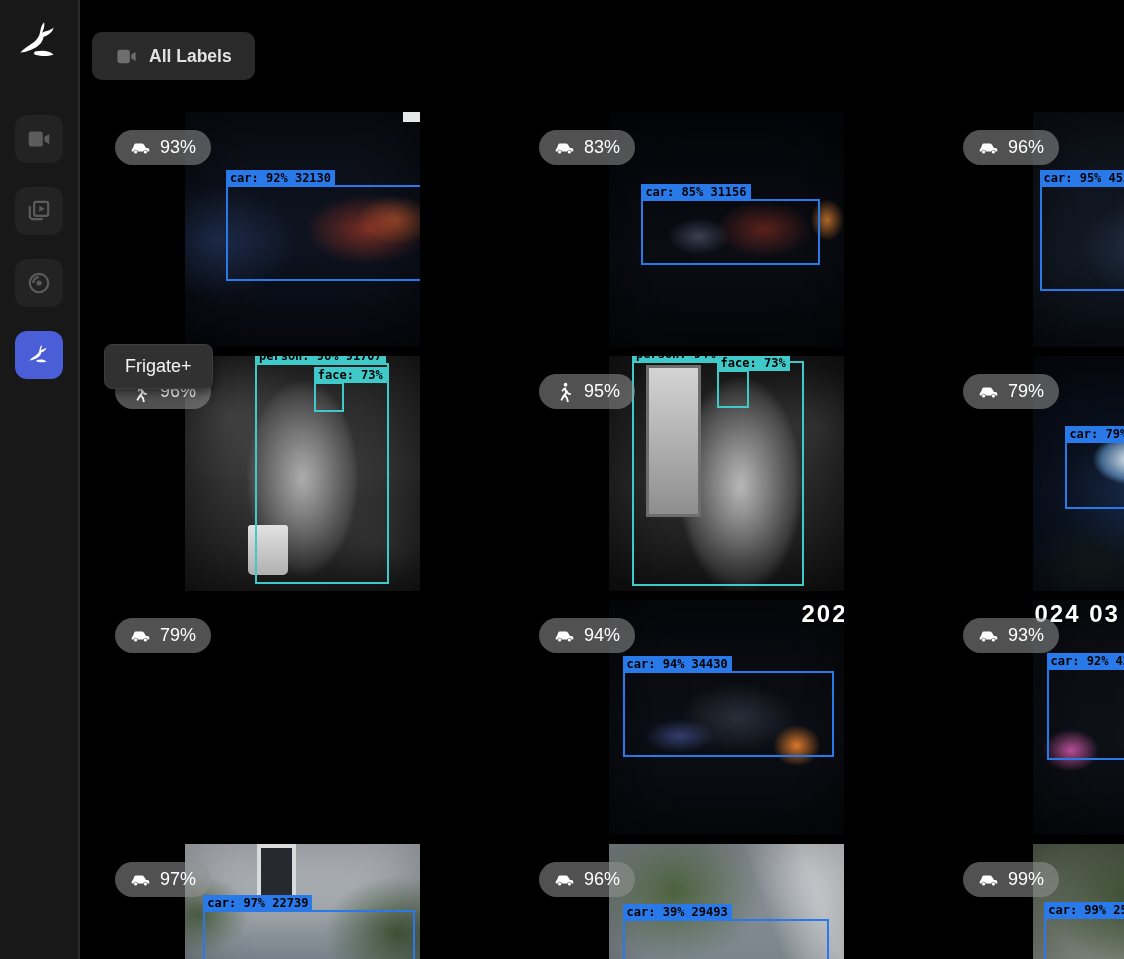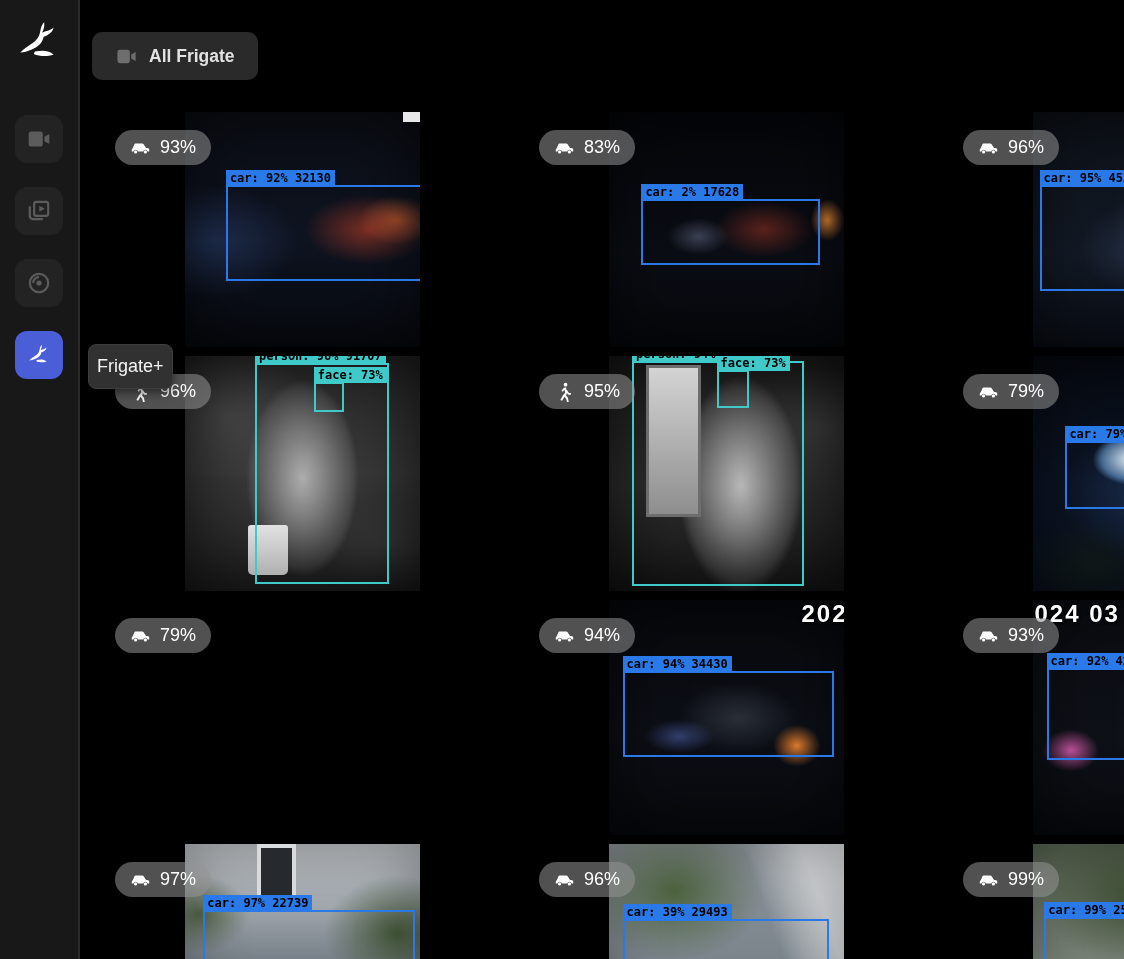--- a/index.html
+++ b/index.html
@@ -74,23 +74,23 @@
   .badge {
     position:absolute; left:25px; top:18px; z-index:2;
     display:inline-flex; align-items:center; gap:9px; padding:7px 15px;
     border-radius:999px; background:rgba(148,148,148,.55); color:#fff;
     font-size:18px; font-weight:500;
   }
   .badge svg { width:21px; height:21px; fill:#fff; }
 
   
   .tooltip {
-    position:fixed; left:88px; top:344px; z-index:20;
+    position:fixed; left:104px; top:344px; z-index:20;
     background:#313131; border:1px solid #3d3d3d; border-radius:8px;
-    padding:11px 8px; font-size:18px; color:#f4f4f4;
+    padding:11px 20px; font-size:18px; color:#f4f4f4;
     box-shadow:0 4px 10px rgba(0,0,0,.5);
   }
 
   
   .scene-night1 { background:
     radial-gradient(90px 50px at 78% 50%, rgba(215,70,40,.55), transparent 70%),
     radial-gradient(55px 35px at 90% 46%, rgba(255,130,60,.55), transparent 70%),
     radial-gradient(120px 80px at 12% 55%, rgba(70,110,190,.30), transparent 70%),
     linear-gradient(180deg,#0b0e15 0%,#0e1320 55%,#070a10 100%); }
   .scene-night1::after { content:""; position:absolute; right:0; top:0; width:17px; height:10px; background:#e8e8e8; }
@@ -215,21 +215,21 @@
 
   <main class="main">
     <div class="toolbar">
       <button class="filter-btn">
         <span class="fi">
           <svg viewBox="0 0 24 24">
               <path fill="#6e6e6e" d="M2.5 7.5A2.5 2.5 0 0 1 5 5h8a2.5 2.5 0 0 1 2.5 2.5v9A2.5 2.5 0 0 1 13 19H5a2.5 2.5 0 0 1-2.5-2.5z"></path>
               <path fill="#6e6e6e" d="M17 10l4.5-2.6v9.2L17 14z"></path>
             </svg>
         </span>
-        <span>All Frigate</span>
+        <span>All Labels</span>
       </button>
     </div>
 
     <div class="grid" id="grid">
         <div class="cell">
           <div class="snapshot scene-night1 night">
             <div class="bbox blue" style="left: 4%; top: 31%; width: 91%; height: 41%; margin-left: 32px;">
               <span class="bbox-label">car: 92% 32130</span>
             </div>
           </div>
@@ -240,21 +240,21 @@
                 <circle cx="6.4" cy="17" r="1.8"></circle>
                 <circle cx="17.6" cy="17" r="1.8"></circle>
               </svg>
             </span>
             <span>93%</span>
           </div>
         </div>
         <div class="cell">
           <div class="snapshot scene-night2 night">
             <div class="bbox blue" style="left: 14%; top: 37%; width: 76%; height: 28%;">
-              <span class="bbox-label">car: 2% 17628</span>
+              <span class="bbox-label">car: 85% 31156</span>
             </div>
           </div>
           <div class="badge">
             <span style="display: flex;">
               <svg viewBox="0 0 24 24">
                 <path d="M3.2 12.8l1.6-4A2 2 0 0 1 6.7 7.5h7.2a2 2 0 0 1 1.7.9l2.8 4.1H20a2 2 0 0 1 2 2v2h-1.9a2.5 2.5 0 0 0-4.9 0H8.9a2.5 2.5 0 0 0-4.9 0H2v-1.7a2 2 0 0 1 1.2-2z"></path>
                 <circle cx="6.4" cy="17" r="1.8"></circle>
                 <circle cx="17.6" cy="17" r="1.8"></circle>
               </svg>
             </span>

